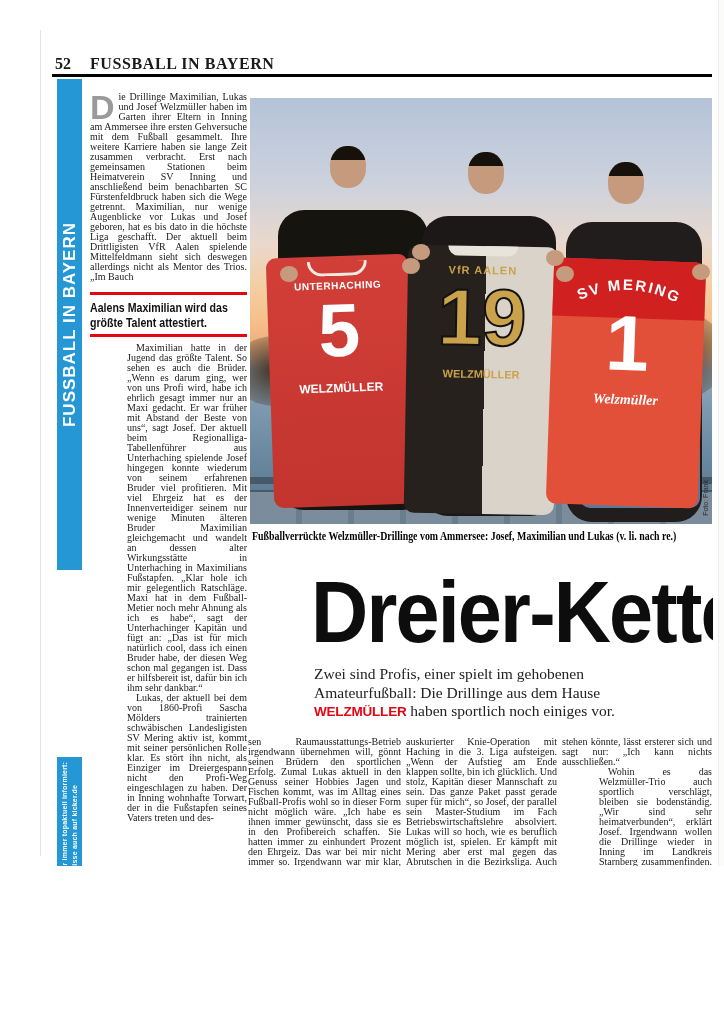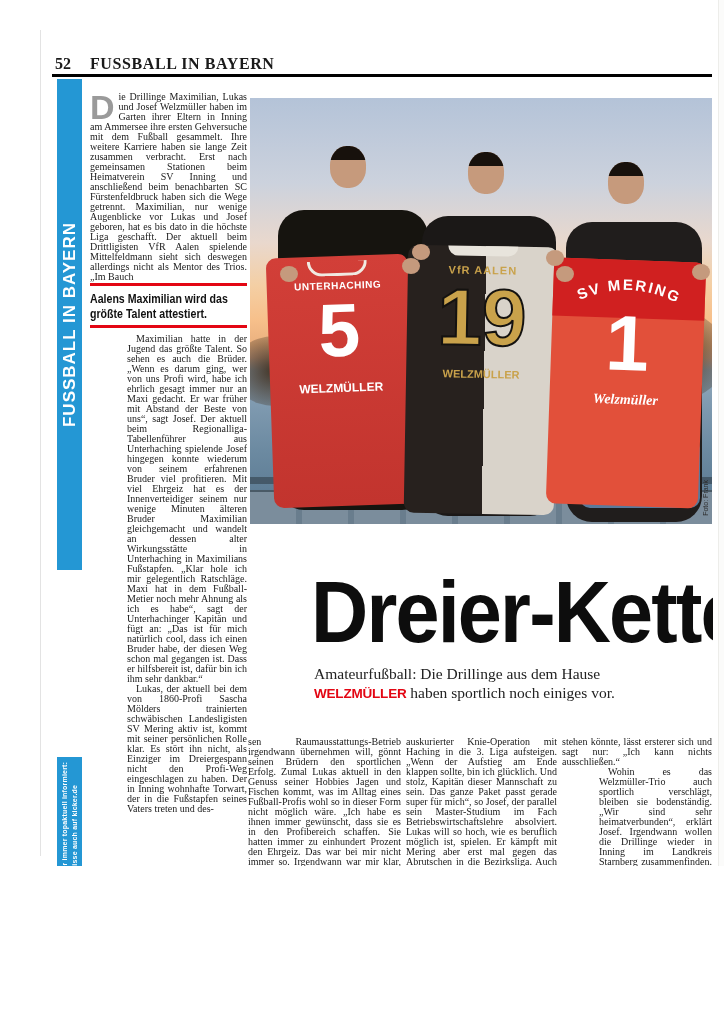--- a/index.html
+++ b/index.html
@@ -26,21 +26,21 @@
          color:#fff;font:bold italic 12px/12px "Liberation Sans",sans-serif;}
 
   
   .bodytxt{font:10px/10px "Liberation Serif",serif;text-align:justify;hyphens:auto;-webkit-hyphens:auto;color:#191919;}
   .bodytxt p{margin:0;}
   .bodytxt p.ind{text-indent:9px;margin-left:37px;}
 
   
   .leftcol{position:absolute;left:90px;top:92px;width:157px;height:895px;overflow:hidden;}
   .dropcap{float:left;font:bold 34px/29px "Liberation Sans",sans-serif;color:#9a9a9a;margin:1px 4px 0 0;}
-  .pullquote{margin:1px 0 6px 0;}
+  .pullquote{margin:10px 0 6px 0;}
   .pq-rule{height:3px;background:var(--kicker-red,#e30613);}
   .pq-text-wrap{padding:5px 0 4px 0;overflow:hidden;}
   .pq-inner{width:200px;transform:scaleX(0.785);transform-origin:0 0;
             font:bold 13.5px/15px "Liberation Sans",sans-serif;color:#111;text-align:left;}
 
   
   .photo{position:absolute;left:250px;top:98px;width:462px;height:426px;overflow:hidden;
          background:linear-gradient(180deg,#b4c3d8 0%,#ccd2dd 20%,#e9d8cd 34%,#f4cfa4 44%,
          #f7c08b 52%,#eab07e 58%,#d8ad93 61%,#93a9bb 64%,#7f9ab0 72%,#6d8ba2 82%,#5f7e96 92%,#567489 100%);}
   .glow{position:absolute;left:90px;top:195px;width:280px;height:95px;z-index:1;
@@ -192,25 +192,29 @@
     <div class="fist" style="left:30px;top:168px;"></div>
     <div class="fist" style="left:152px;top:160px;"></div>
     <div class="fist" style="left:162px;top:146px;"></div>
     <div class="fist" style="left:296px;top:152px;"></div>
     <div class="fist" style="left:306px;top:168px;"></div>
     <div class="fist" style="left:442px;top:166px;"></div>
 
     <div class="credit">Foto: Frank</div>
   </div>
 
+  <div class="caption">
+    <div class="caption-inner">Fußballverrückte Welzmüller-Drillinge vom Ammersee: Josef, Maximilian und Lukas (v. li. nach re.)</div>
+  </div>
 
   <div class="headline">
     <div class="headline-inner">Dreier-Kette</div>
   </div>
   <div class="subhead">
+    <div>Zwei sind Profis, einer spielt im gehobenen</div>
     <div>Amateurfußball: Die Drillinge aus dem Hause</div>
     <div><span class="hl">WELZMÜLLER</span><span> haben sportlich noch einiges vor.</span></div>
   </div>
 
   <div class="bcol bcol1 bodytxt">
     <p>sen Raumausstattungs-Betrieb irgendwann übernehmen will, gönnt seinen Brüdern den sportlichen Erfolg. Zumal Lukas aktuell in den Genuss seiner Hobbies Jagen und Fischen kommt, was im Alltag eines Fußball-Profis wohl so in dieser Form nicht möglich wäre. „Ich habe es ihnen immer gewünscht, dass sie es in den Profibereich schaffen. Sie hatten immer zu einhundert Prozent den Ehrgeiz. Das war bei mir nicht immer so. Irgendwann war mir klar, dass es bei mir für das ganz große Geschäft nicht reichen wird“, sagt Lukas.</p>
   </div>
   <div class="bcol bcol2 bodytxt">
     <p>auskurierter Knie-Operation mit Haching in die 3. Liga aufsteigen. „Wenn der Aufstieg am Ende klappen sollte, bin ich glücklich. Und stolz, Kapitän dieser Mannschaft zu sein. Das ganze Paket passt gerade super für mich“, so Josef, der parallel sein Master-Studium im Fach Betriebswirtschaftslehre absolviert. Lukas will so hoch, wie es beruflich möglich ist, spielen. Er kämpft mit Mering aber erst mal gegen das Abrutschen in die Bezirksliga. Auch für Maximilian geht es mit Aalen nur um den Klassenerhalt, da dem VfR wegen der Insolvenz ein Punktabzug droht. Dass Maximilian mit Josef irgendwann wieder zusammen auf dem Platz</p>
   </div>

